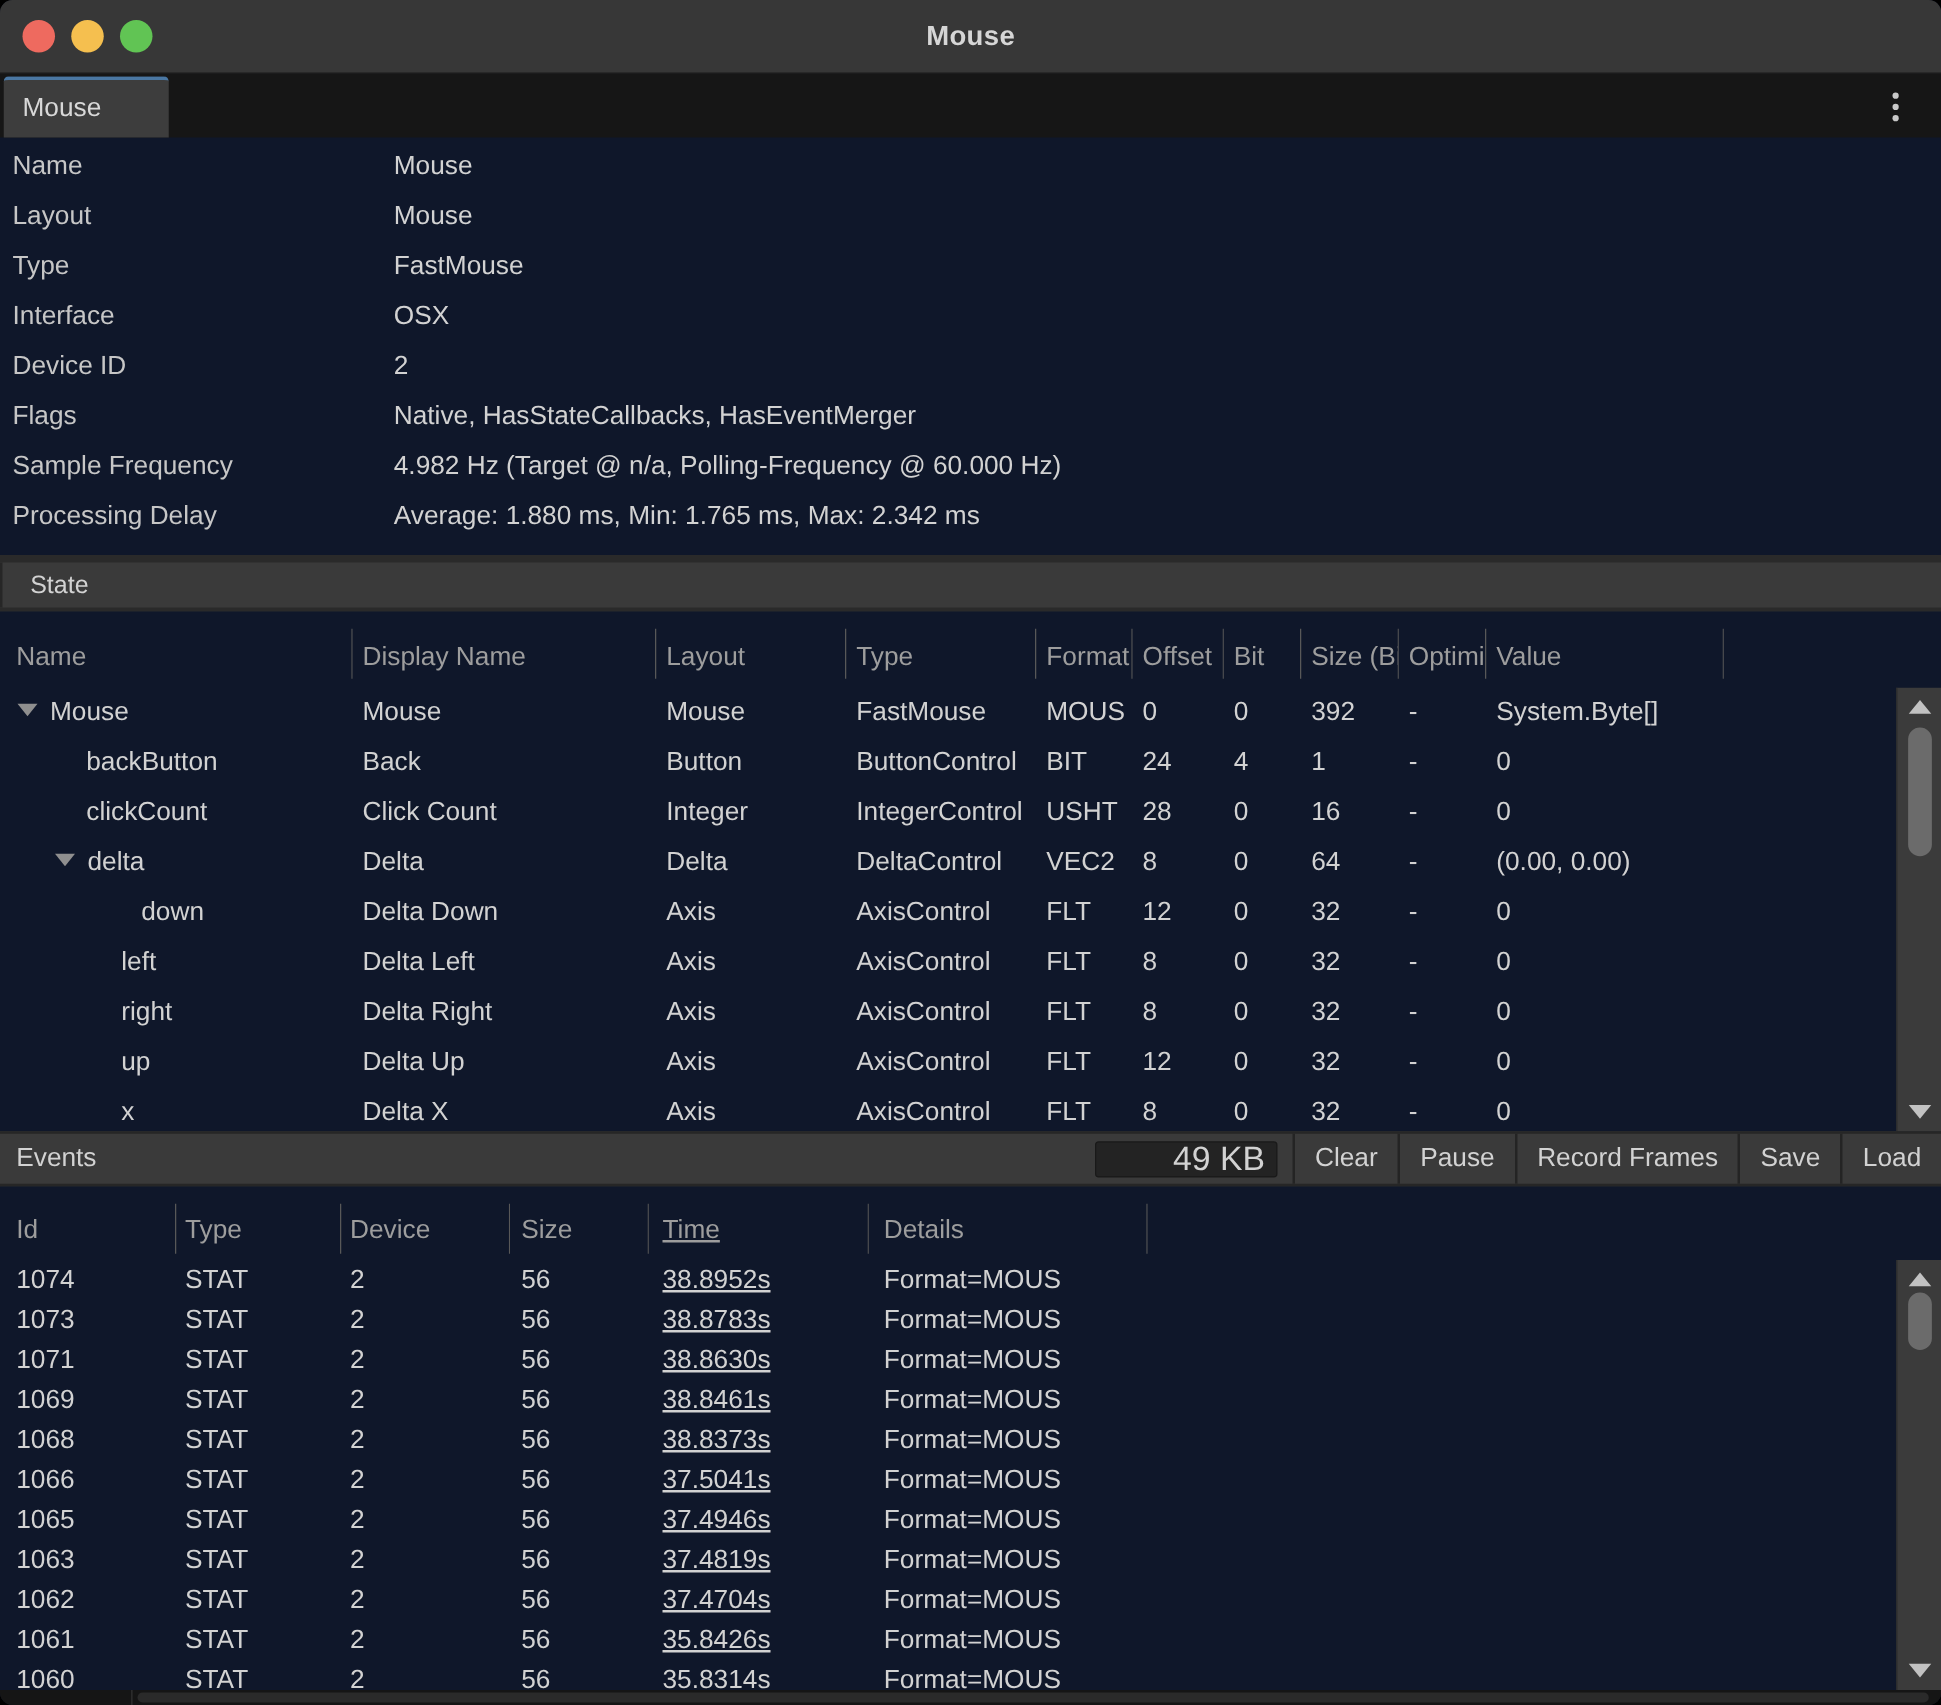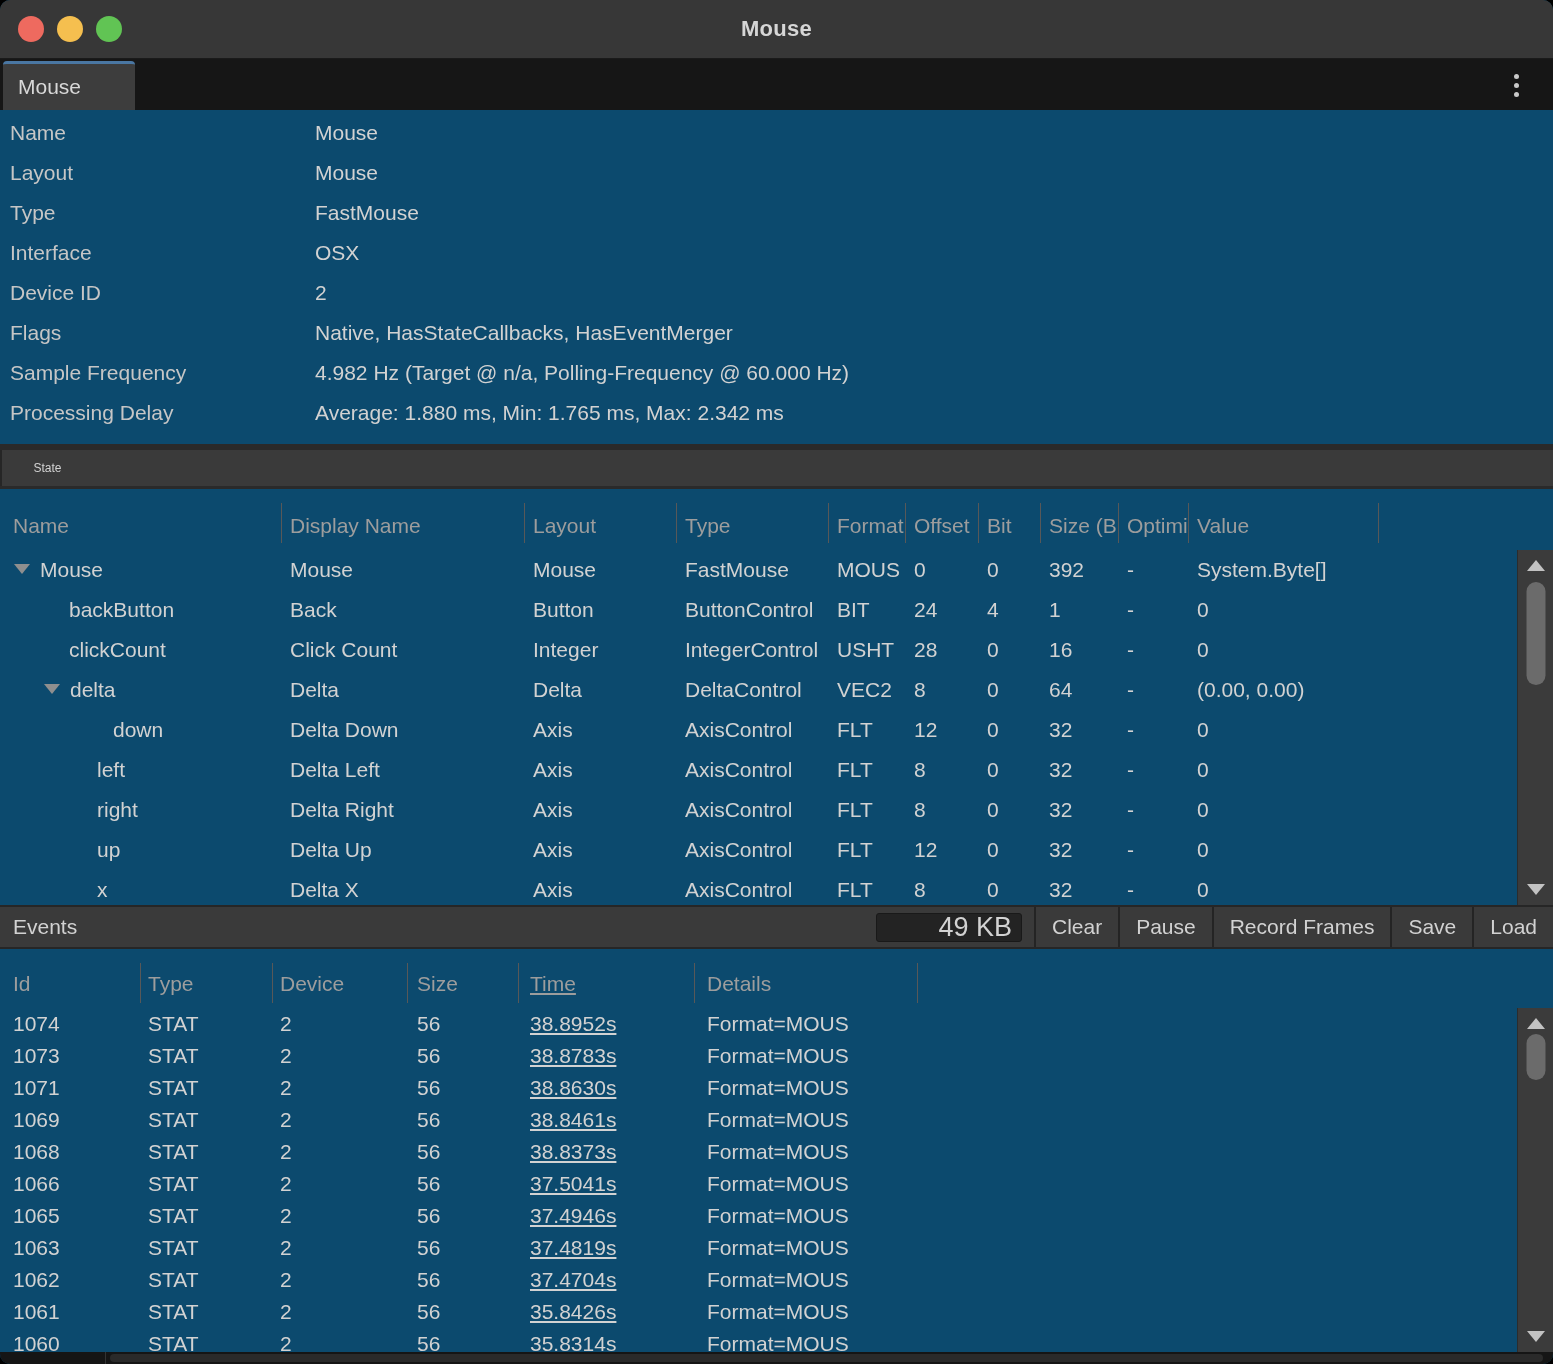--- a/index.html
+++ b/index.html
@@ -1,17 +1,17 @@
 <!DOCTYPE html>
 <html><head>
 <meta charset="utf-8">
 <style>
   html,body{margin:0;padding:0;background:#000;}
   body{width:1553px;height:1364px;font-family:"Liberation Sans",sans-serif;}
-  .window{position:relative;width:1553px;height:1364px;background:#0c4a6e;border-radius:10px;
+  .window{position:relative;width:1553px;height:1364px;background:#0f172a;border-radius:10px;
           overflow:hidden;color:#d2d2d2;}
 
   
   .titlebar{height:58px;background:#373737;border-bottom:1px solid #1a1a1a;position:relative;
             display:flex;align-items:center;}
   .traffic{display:flex;gap:13px;margin-left:18px;z-index:2;}
   .light{width:26px;height:26px;border-radius:50%;}
   .light.red{background:#ee6a5f;}
   .light.yellow{background:#f5bf4f;}
   .light.green{background:#61c454;}
@@ -31,21 +31,21 @@
   .info-panel{height:334px;padding-top:3px;box-sizing:border-box;}
   .info-row{height:40px;display:flex;align-items:center;font-size:21px;white-space:nowrap;}
   .info-label{width:305px;padding-left:10px;color:#c6c6c6;flex:none;}
   .info-value{color:#d2d2d2;}
 
   
   .controls-bar{height:36px;background:#3a3a3a;border-top:6px solid #2a2a2a;
                 border-bottom:3px solid #2a2a2a;display:flex;align-items:center;font-size:21px;}
   .controls-bar .bar-title{padding-left:13px;flex:1;color:#d2d2d2;}
   .state-btn{width:91px;height:100%;border-left:2px solid #262626;display:flex;align-items:center;
-             justify-content:center;font-size:12px;color:#d2d2d2;cursor:pointer;}
+             justify-content:center;font-size:20px;color:#d2d2d2;cursor:pointer;}
 
   
   .controls-thead{height:61px;display:flex;}
   .th{position:relative;display:flex;align-items:flex-end;padding:0 0 12px 9px;box-sizing:border-box;
       font-size:21px;color:#9d9d9d;white-space:nowrap;overflow:hidden;}
   .th.first{padding-left:13px;}
   .th:not(.first)::before{content:"";position:absolute;left:0;top:14px;height:40px;width:1px;background:#585858;}
   .ct-name{width:281px;}  .ct-display{width:243px;} .ct-layout{width:152px;} .ct-type{width:152px;}
   .ct-format{width:77px;} .ct-offset{width:73px;}  .ct-bit{width:62px;}     .ct-size{width:78px;}
   .ct-opt{width:70px;}    .ct-value{width:190px;}  .fill{flex:1;}

